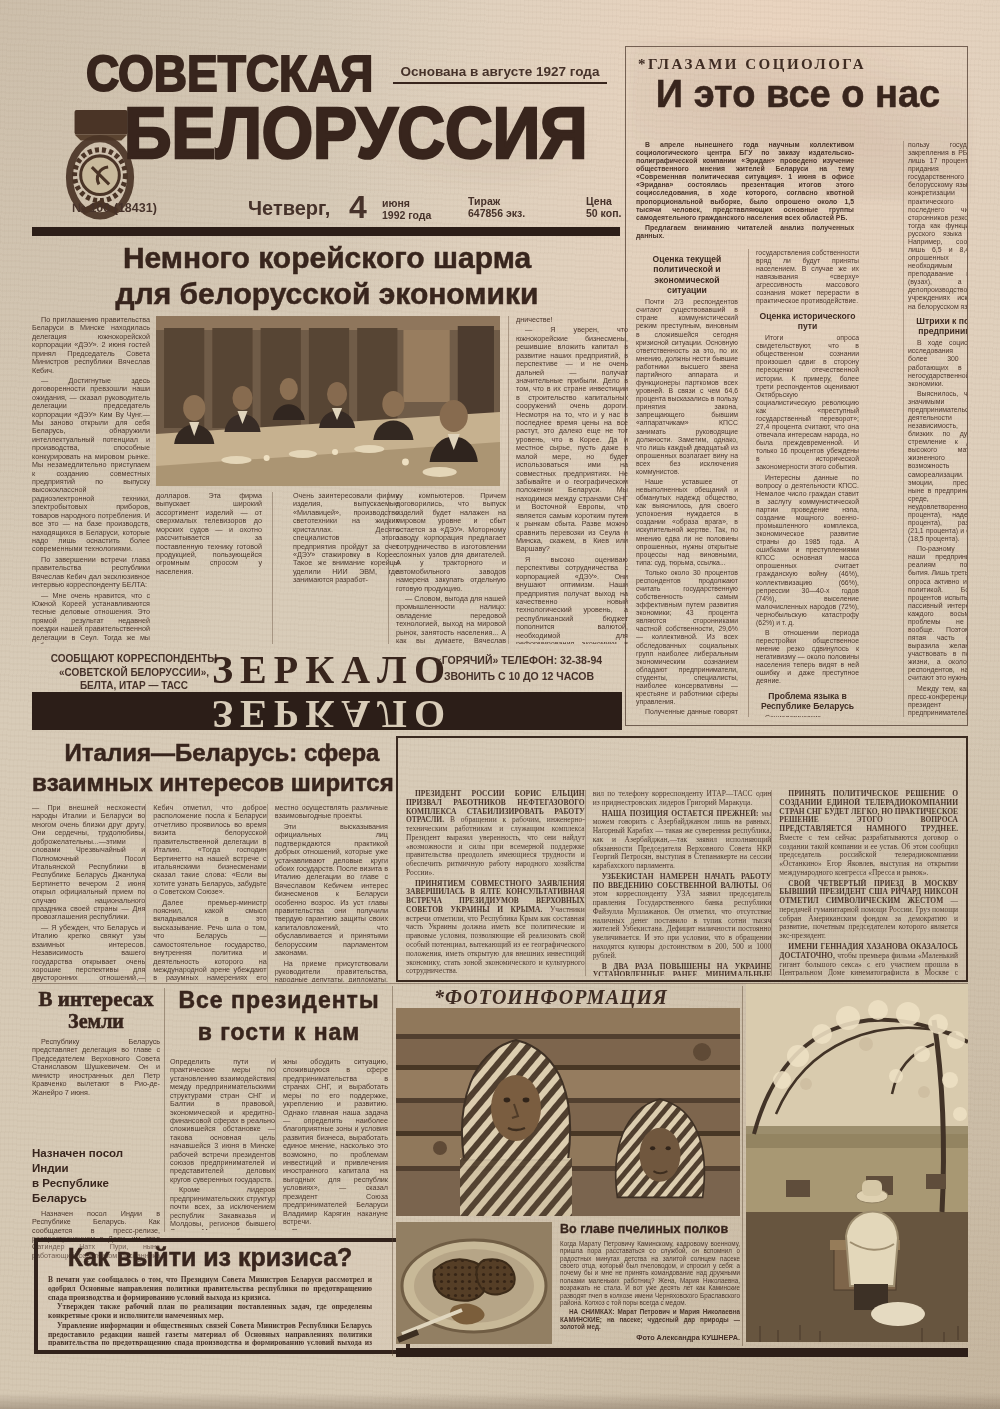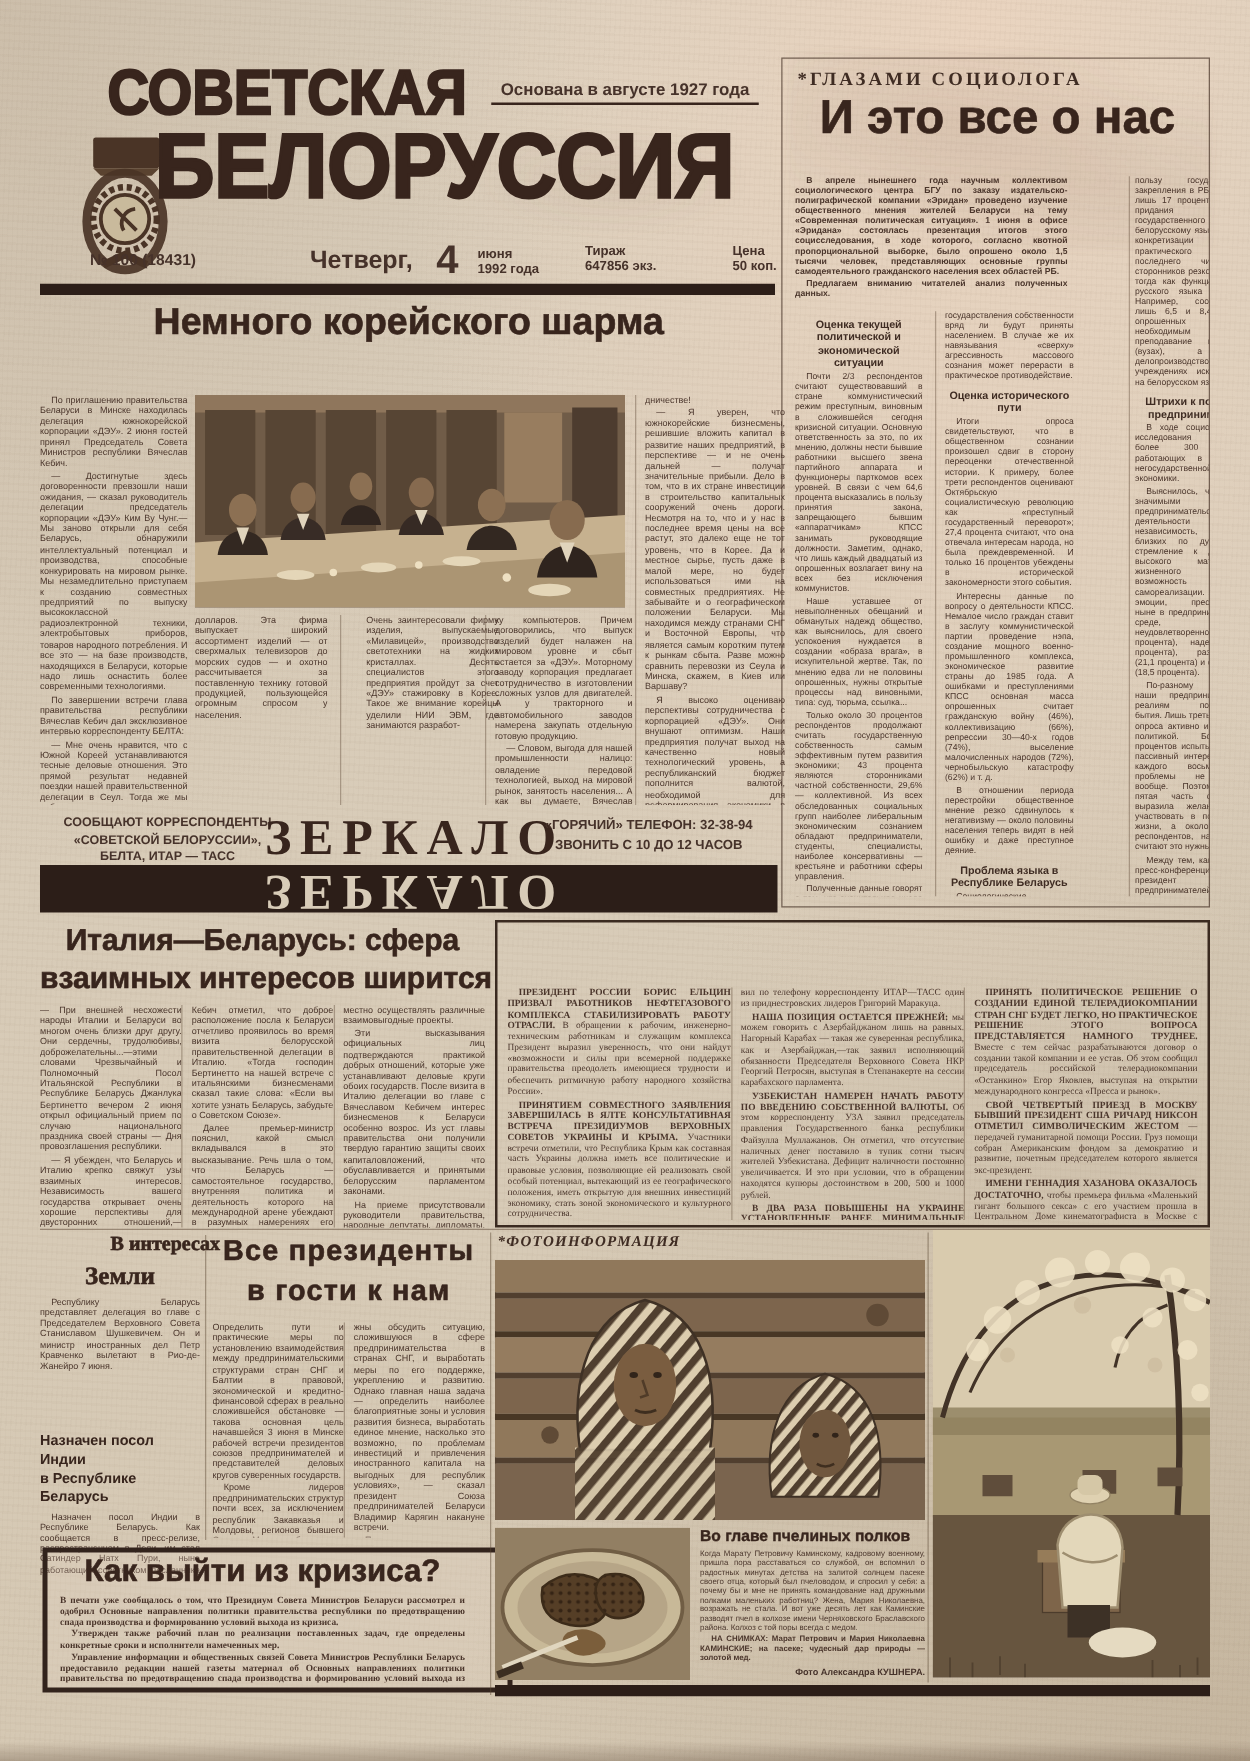--- a/index.html
+++ b/index.html
@@ -67,21 +67,21 @@
     box-sizing:border-box;overflow:hidden;}
   .cis-hl{font-family:"Liberation Serif",serif;font-size:37px;white-space:nowrap;-webkit-text-stroke:.8px var(--headline,#38251d);}
   .cisbox .body p{font-family:"Liberation Serif",serif;font-size:7.5px;}
 
   .serif-hl{font-family:"Liberation Serif",serif;}
   .crisisbox{position:absolute;left:34px;top:1238px;width:376px;height:116px;border:4px solid #32231c;
     box-sizing:border-box;overflow:hidden;background:rgba(226,213,194,.25);}
   .crisisbox .body p{font-family:"Liberation Serif",serif;font-size:7.5px;font-weight:bold;margin-bottom:1px;}
   .photo{position:absolute;overflow:hidden;box-shadow:0 0 0 1px rgba(60,42,30,.55) inset;filter:sepia(.15) contrast(.97);}
   .photo svg{display:block;width:100%;height:100%;}
-  .kicker-foto{font-family:"Liberation Serif",serif;font-style:italic;font-weight:bold;font-size:12px;letter-spacing:1px;color:#3f2c23;}
+  .kicker-foto{font-family:"Liberation Serif",serif;font-style:italic;font-weight:bold;font-size:20px;letter-spacing:1px;color:#3f2c23;margin-left:36px;}
   .bee-title{font-weight:bold;font-size:12.5px;color:var(--headline,#38251d);-webkit-text-stroke:.3px var(--headline,#38251d);}
   .bee-text p{font-size:6.3px;}
   .india-hl{font-weight:bold;font-size:11.5px;line-height:1.3;color:var(--headline,#38251d);}
 </style>
 </head>
 <body>
 
 <div class="page">
   <div class="grain"></div>
   <div class="smudge" style="left:630px;top:40px;width:340px;height:160px;background:radial-gradient(ellipse at 35% 35%, rgba(96,66,52,.10), transparent 60%),radial-gradient(ellipse at 75% 70%, rgba(96,66,52,.08), transparent 55%);"></div>
@@ -146,20 +146,21 @@
         <div class="subhead">Штрихи к портрету предпринимателя</div>
         <p>В ходе социологического исследования опрошено более 300 человек, работающих в структурах негосударственной экономики.</p>
         <p>Выяснилось, что самыми значимыми ценностями предпринимательской деятельности являются: независимость, наличие близких по духу коллег, стремление к достижению высокого материального жизненного уровня, возможность личностной самореализации. А основные эмоции, преобладающие ныне в предпринимательской среде, таковы: неудовлетворенность (42,3 процента), надежда (26,3 процента), разочарование (21,1 процента) и спокойствие (18,5 процента).</p>
         <p>По-разному относятся наши предприниматели к реалиям политического бытия. Лишь треть участников опроса активно интересуется политикой. Более 50 процентов испытывают к ней пассивный интерес, а почти каждого восьмого эти проблемы не волнуют вообще. Поэтому только пятая часть опрошенных выразила желание лично участвовать в политической жизни, а около половины респондентов, напротив, не считают это нужным.</p>
         <p>Между тем, как заявил на пресс-конференции президент Союза предпринимателей РБ Владимир Карягин, сегодня нельзя стоять в стороне от политики. На 11 июня намечен созыв внеочередного III (закрытого) съезда предпринимателей республики для выработки четкой позиции. На съезде предполагается глубоко проанализировать сложившуюся в Беларуси социально-экономическую и политическую ситуацию, основываясь на результатах вышеприведенных социологических исследований.</p>
       </div>
   </section>
 
   <section class="abs" style="left:32px;top:240px;width:590px;height:406px;">
     <div class="abs hl" style="left:0;top:2px;width:590px;font-size:30px;">Немного корейского шарма</div>
+    <div class="abs hl" style="left:0;top:38px;width:590px;font-size:30px;">для белорусской экономики</div>
     <div class="abs body col" style="left:0;top:76px;width:118px;height:328px;">
         <p>По приглашению правительства Беларуси в Минске находилась делегация южнокорейской корпорации «ДЭУ». 2 июня гостей принял Председатель Совета Министров республики Вячеслав Кебич.</p>
         <p>— Достигнутые здесь договоренности превзошли наши ожидания, — сказал руководитель делегации председатель корпорации «ДЭУ» Ким Ву Чунг.—Мы заново открыли для себя Беларусь, обнаружили интеллектуальный потенциал и производства, способные конкурировать на мировом рынке. Мы незамедлительно приступаем к созданию совместных предприятий по выпуску высококлассной радиоэлектронной техники, электробытовых приборов, товаров народного потребления. И все это — на базе производств, находящихся в Беларуси, которые надо лишь оснастить более современными технологиями.</p>
         <p>По завершении встречи глава правительства республики Вячеслав Кебич дал эксклюзивное интервью корреспонденту БЕЛТА:</p>
         <p>— Мне очень нравится, что с Южной Кореей устанавливаются тесные деловые отношения. Это прямой результат недавней поездки нашей правительственной делегации в Сеул. Тогда же мы побывали и на предприятиях корпорации «ДЭУ». Это большие производства с годовым объемом продукции в 75 миллиардов</p>
       </div>
     <div class="photo" style="left:124px;top:76px;width:344px;height:170px;">
       <svg viewBox="0 0 342 170" preserveAspectRatio="none">
         <rect width="342" height="170" fill="#6e5843"></rect>
         <rect width="342" height="14" fill="#8d7257"></rect>
@@ -232,21 +233,21 @@
     <div class="abs hotline" style="left:392px;top:7px;width:190px;">
       <div>«ГОРЯЧИЙ» ТЕЛЕФОН: 32-38-94</div>
       <div>ЗВОНИТЬ С 10 ДО 12 ЧАСОВ</div>
     </div>
     <div class="hbar" style="left:0;top:46px;width:590px;height:38px;">
       <div class="abs zerkalo zerkalo-mirror" style="left:178px;top:-1px;width:244px;">ЗЕРКАЛО</div>
     </div>
   </section>
 
   <section class="abs" style="left:32px;top:740px;width:356px;height:242px;">
-    <div class="abs hl" style="left:0;top:0;width:356px;font-size:24px;">Италия—Беларусь: сфера</div>
+    <div class="abs hl" style="left:12px;top:0;width:356px;font-size:24px;">Италия—Беларусь: сфера</div>
     <div class="abs hl" style="left:0;top:30px;width:356px;font-size:24px;">взаимных интересов ширится</div>
     <div class="abs cols" style="left:0;top:64px;width:356px;height:178px;display:flex;">
       <div class="col body" style="width:114px;">
           <p class="ni">— При внешней несхожести народы Италии и Беларуси во многом очень близки друг другу. Они сердечны, трудолюбивы, доброжелательны...—этими словами Чрезвычайный и Полномочный Посол Итальянской Республики в Республике Беларусь Джанлука Бертинетто вечером 2 июня открыл официальный прием по случаю национального праздника своей страны — Дня провозглашения республики.</p>
           <p>— Я убежден, что Беларусь и Италию крепко свяжут узы взаимных интересов. Независимость вашего государства открывает очень хорошие перспективы для двусторонних отношений,— подчеркнул посол.</p>
         </div>
       <div class="col body" style="width:114px;">
           <p class="ni">Кебич отметил, что доброе расположение посла к Беларуси отчетливо проявилось во время визита белорусской правительственной делегации в Италию. «Тогда господин Бертинетто на нашей встрече с итальянскими бизнесменами сказал такие слова: «Если вы хотите узнать Беларусь, забудьте о Советском Союзе».</p>
           <p>Далее премьер-министр пояснил, какой смысл вкладывался в это высказывание. Речь шла о том, что Беларусь — самостоятельное государство, внутренняя политика и деятельность которого на международной арене убеждают в разумных намерениях его руководства, в хорошем желании не обращаться к Западу, в частности, к Италии, с протянутой рукой, а предлагать и сов-</p>
         </div>
@@ -274,21 +275,21 @@
           <p class="news"><span class="news-lead">ПРИНЯТЬ ПОЛИТИЧЕСКОЕ РЕШЕНИЕ О СОЗДАНИИ ЕДИНОЙ ТЕЛЕРАДИОКОМПАНИИ СТРАН СНГ БУДЕТ ЛЕГКО, НО ПРАКТИЧЕСКОЕ РЕШЕНИЕ ЭТОГО ВОПРОСА ПРЕДСТАВЛЯЕТСЯ НАМНОГО ТРУДНЕЕ. </span>Вместе с тем сейчас разрабатываются договор о создании такой компании и ее устав. Об этом сообщил председатель российской телерадиокомпании «Останкино» Егор Яковлев, выступая на открытии международного конгресса «Пресса и рынок».</p>
           <p class="news"><span class="news-lead">СВОЙ ЧЕТВЕРТЫЙ ПРИЕЗД В МОСКВУ БЫВШИЙ ПРЕЗИДЕНТ США РИЧАРД НИКСОН ОТМЕТИЛ СИМВОЛИЧЕСКИМ ЖЕСТОМ </span>— передачей гуманитарной помощи России. Груз помощи собран Американским фондом за демократию и развитие, почетным председателем которого является экс-президент.</p>
           <p class="news"><span class="news-lead">ИМЕНИ ГЕННАДИЯ ХАЗАНОВА ОКАЗАЛОСЬ ДОСТАТОЧНО, </span>чтобы премьера фильма «Маленький гигант большого секса» с его участием прошла в Центральном Доме кинематографиста в Москве с полным аншлагом и имела шумный успех. Похоже, один из королей эстрады твердо решил расширить рамки своего амплуа. Впервые он выступил недавно на сцене в спектакле «Игроки» по Гоголю, а вот теперь — блистательный дебют на экране.</p>
         </div>
     </div>
   </section>
 
   <div class="hrule" style="left:32px;top:983px;width:936px;"></div>
 
   <section class="abs" style="left:32px;top:988px;width:128px;height:152px;">
-    <div class="abs hl serif-hl" style="left:16px;top:0;width:128px;font-size:16px;text-align:right;">В интересах</div>
+    <div class="abs hl serif-hl" style="left:0;top:0;width:128px;font-size:21px;">В интересах</div>
     <div class="abs hl serif-hl" style="left:0;top:23px;width:128px;font-size:20px;">Земли</div>
     <div class="abs body col" style="left:0;top:50px;width:128px;height:100px;">
         <p>Республику Беларусь представляет делегация во главе с Председателем Верховного Совета Станиславом Шушкевичем. Он и министр иностранных дел Петр Кравченко вылетают в Рио-де-Жанейро 7 июня.</p>
       </div>
   </section>
 
   <section class="abs" style="left:32px;top:1146px;width:128px;height:86px;">
     <div class="india-hl">Назначен посол Индии</div>
     <div class="india-hl">в Республике Беларусь</div>
     <div class="body col" style="margin-top:4px;height:52px;">

